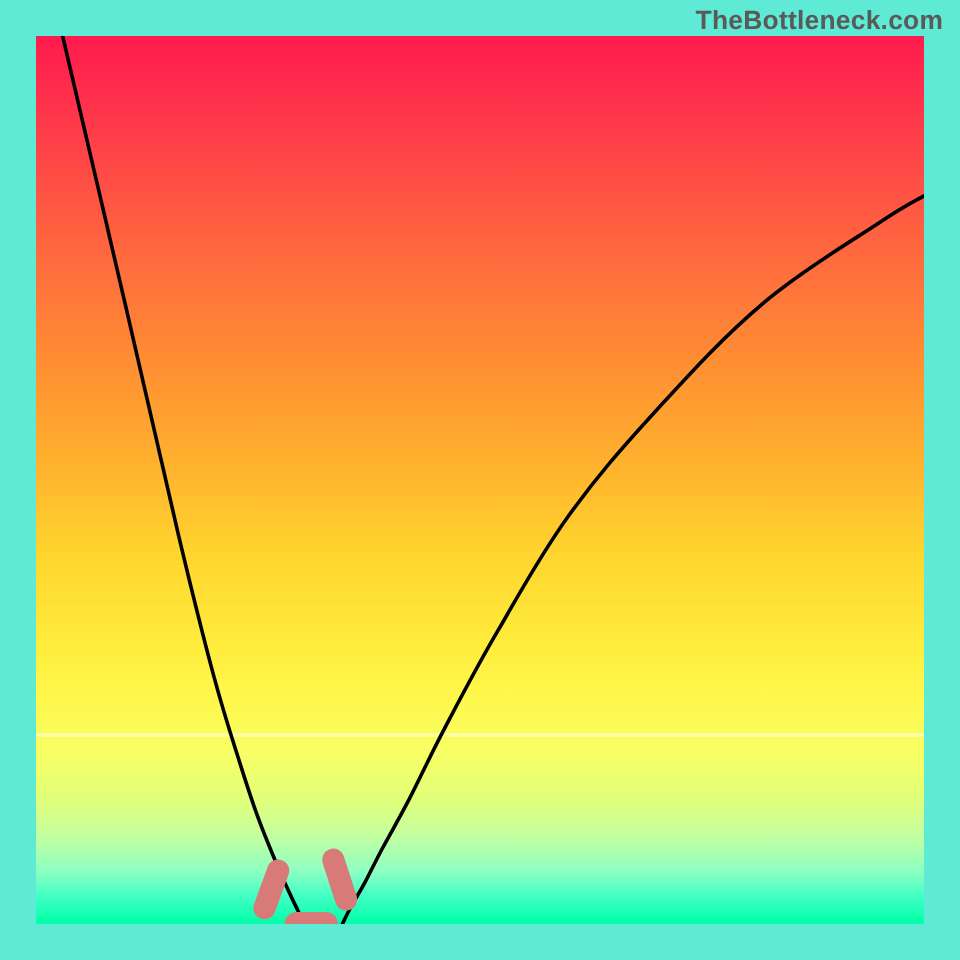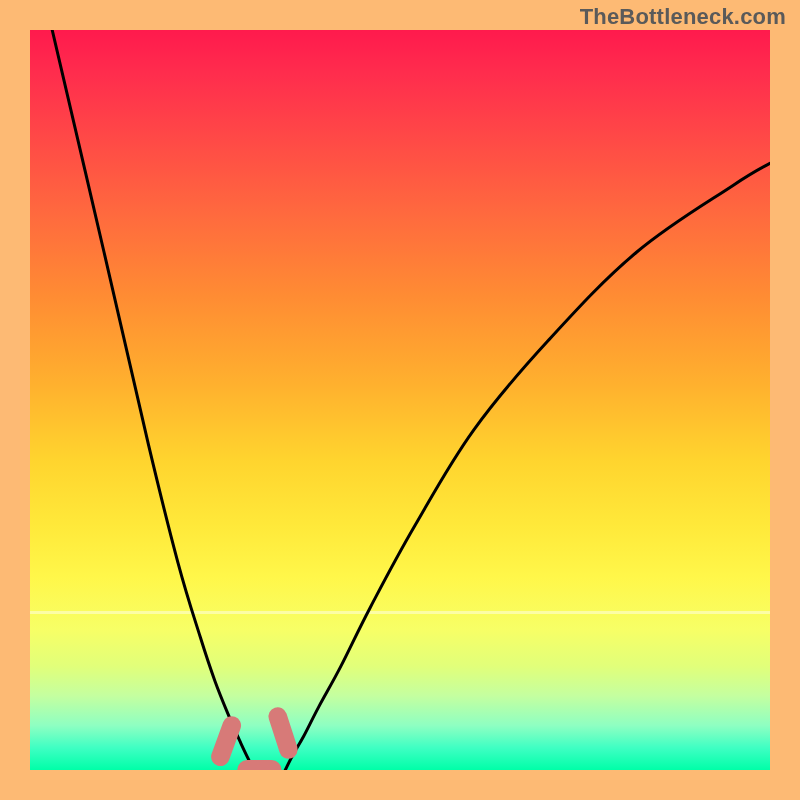--- a/index.html
+++ b/index.html
@@ -7,21 +7,21 @@
     padding: 0;
     width: 800px;
     height: 800px;
     overflow: hidden;
     font-family: Arial, sans-serif;
   }
   .frame {
     width: 800px;
     height: 800px;
     position: relative;
-    background: #fdba74;
+    background: #5eead4;
   }
   .watermark {
     position: absolute;
     top: 4px;
     right: 14px;
     font-size: 22px;
     font-weight: 600;
     color: #5a5a5a;
     letter-spacing: 0.2px;
     z-index: 10;

